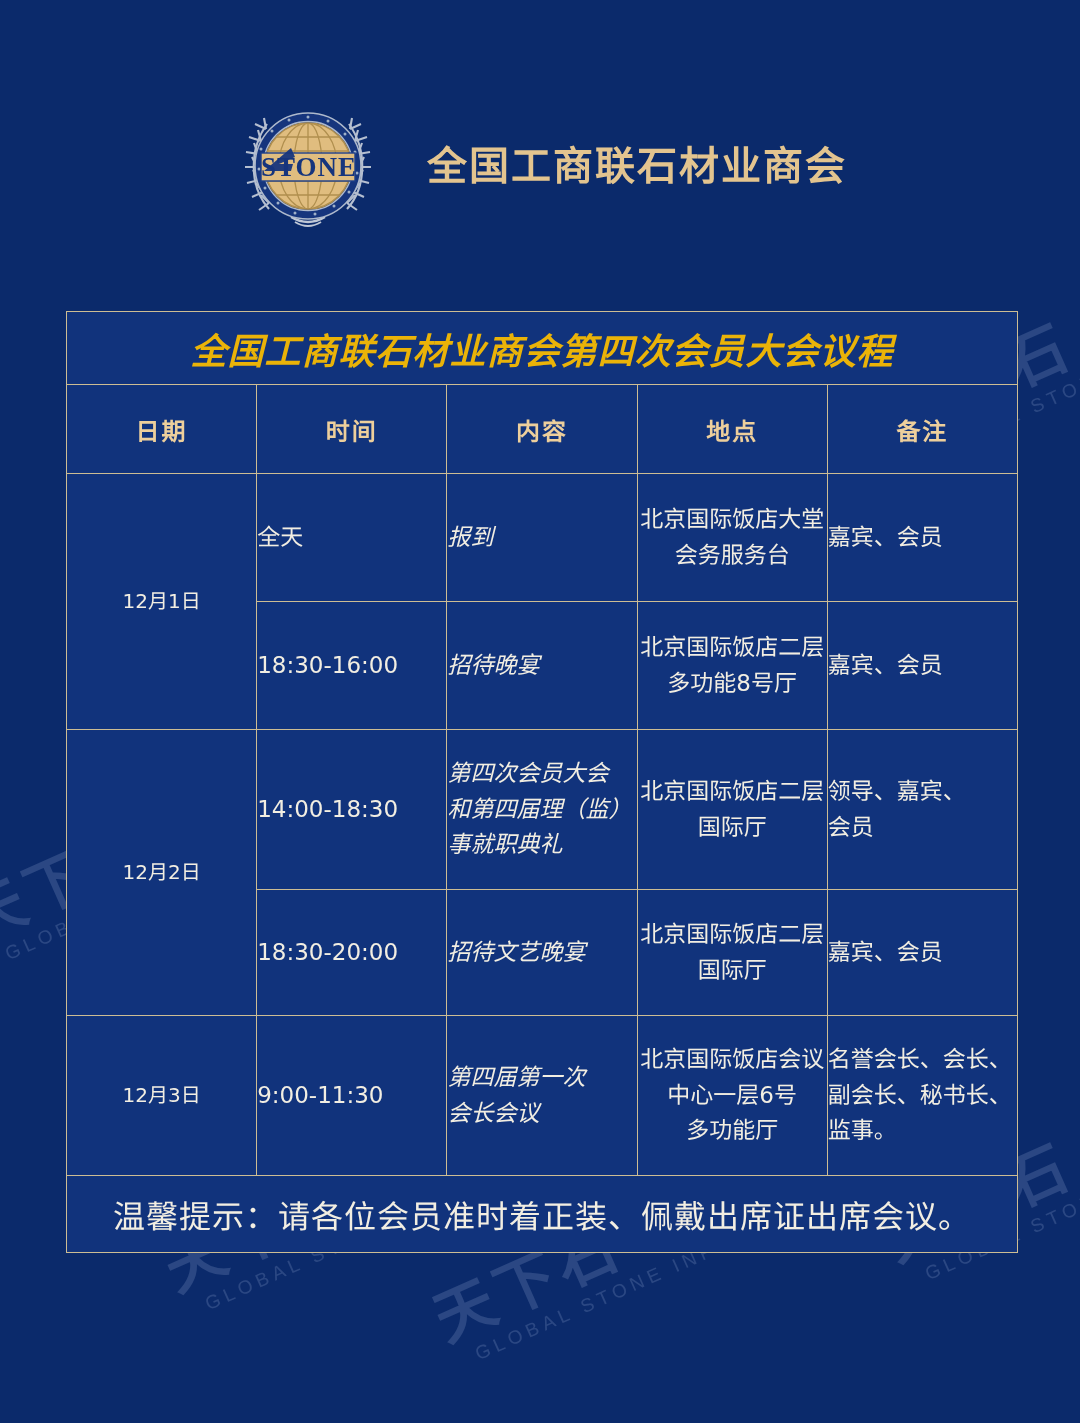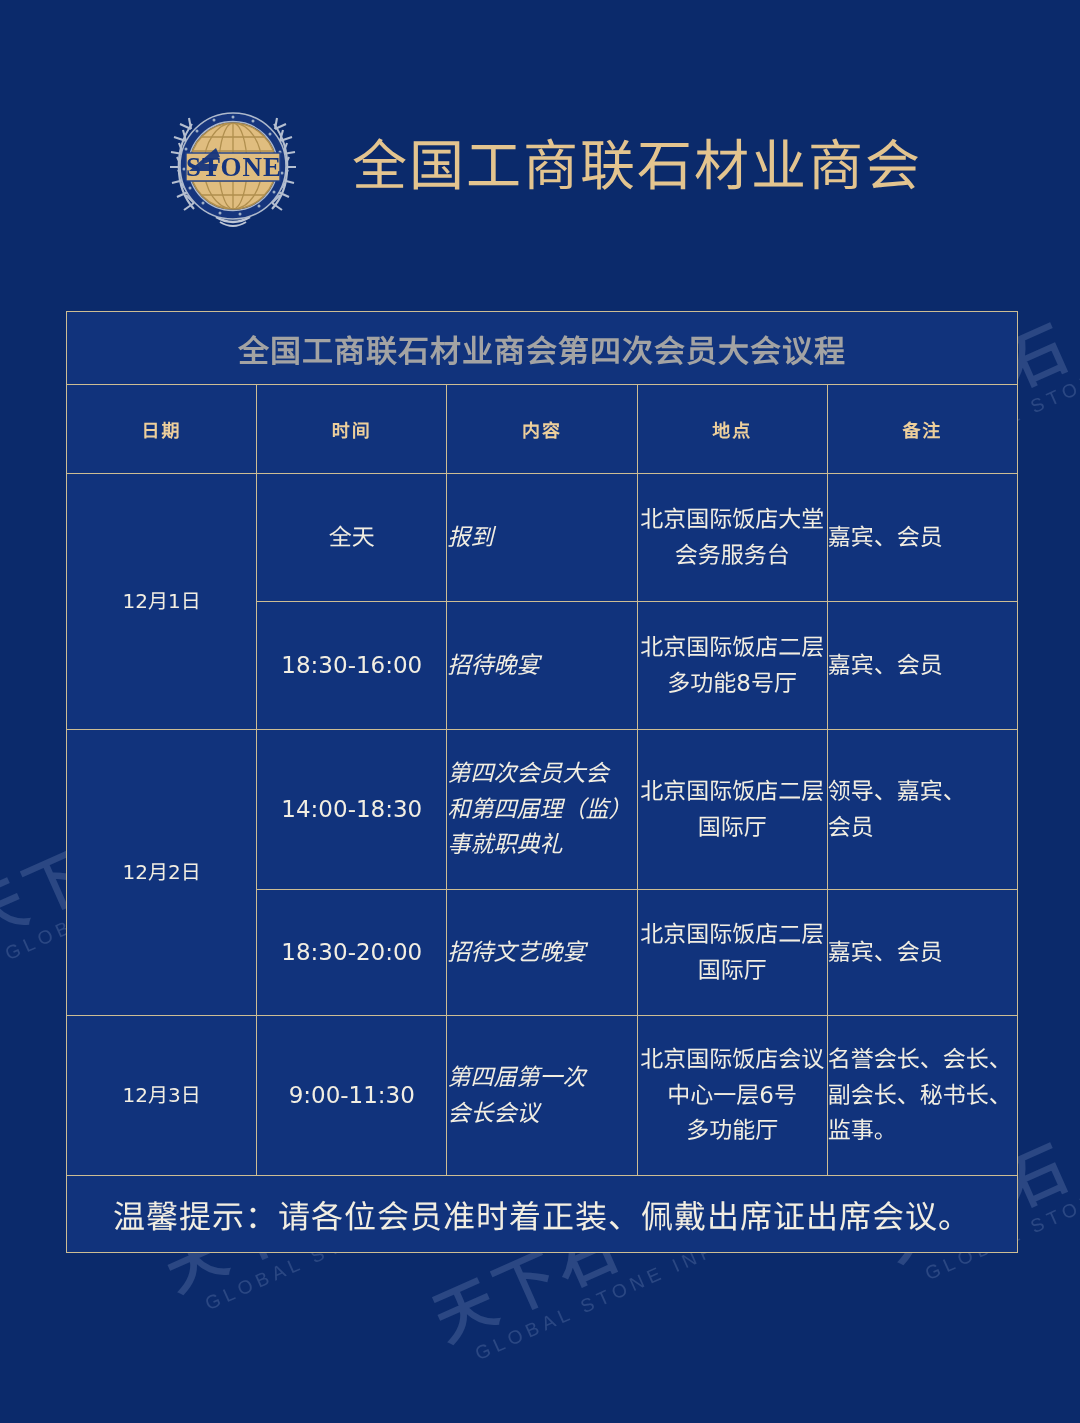--- a/index.html
+++ b/index.html
@@ -67,22 +67,22 @@
   #logo-emblem {
     width: 150px;
     height: 150px;
     position: relative;
     flex: 0 0 auto;
   }
   #logo-emblem svg { display: block; width: 150px; height: 150px; }
   #brand-title {
     margin-left: 44px;
     font-family: "DejaVu Sans", "Liberation Sans", sans-serif;
-    font-size: 55px;
-    font-weight: 400;
+    font-size: 40px;
+    font-weight: 700;
     letter-spacing: 2px;
     color: #e3c48f;
     line-height: 1;
     white-space: nowrap;
   }
 
   
   #agenda-table {
     position: absolute;
     left: 66px;
@@ -98,50 +98,50 @@
     background: #11337c;
     padding: 0;
     vertical-align: middle;
   }
   .tbl-title-cell {
     height: 72px;
     text-align: center;
   }
   .tbl-title-text {
     font-family: "DejaVu Sans", "Liberation Sans", sans-serif;
-    font-size: 31px;
+    font-size: 36px;
     font-weight: 700;
-    color: #a3a3a3;
+    color: #eab308;
     letter-spacing: 1px;
+    font-style: italic;
   }
   .col-head {
     height: 88px;
     text-align: center;
   }
   .col-head-text {
     font-family: "DejaVu Sans", "Liberation Sans", sans-serif;
-    font-size: 18px;
+    font-size: 24px;
     font-weight: 700;
     color: #edcf9c;
     letter-spacing: 2px;
   }
   .cell {
     font-family: "DejaVu Sans", "Liberation Sans", sans-serif;
     font-size: 23px;
     color: #f2eee2;
     line-height: 1.55;
     padding: 16px 14px;
   }
   .cell-date {
     text-align: center;
     font-size: 20px;
     padding: 10px 4px;
   }
   .cell-time {
-    text-align: center;
     padding: 16px 6px;
     white-space: nowrap;
   }
   .cell-content { text-align: left; padding-left: 18px; font-style: italic; }
   .cell-place   { text-align: center; padding-left: 18px; }
   .cell-remark  { text-align: left; padding-left: 18px; }
 
   .row-h-tall { height: 128px; }
   .row-h-mid  { height: 126px; }
   .row-h-big  { height: 160px; }

